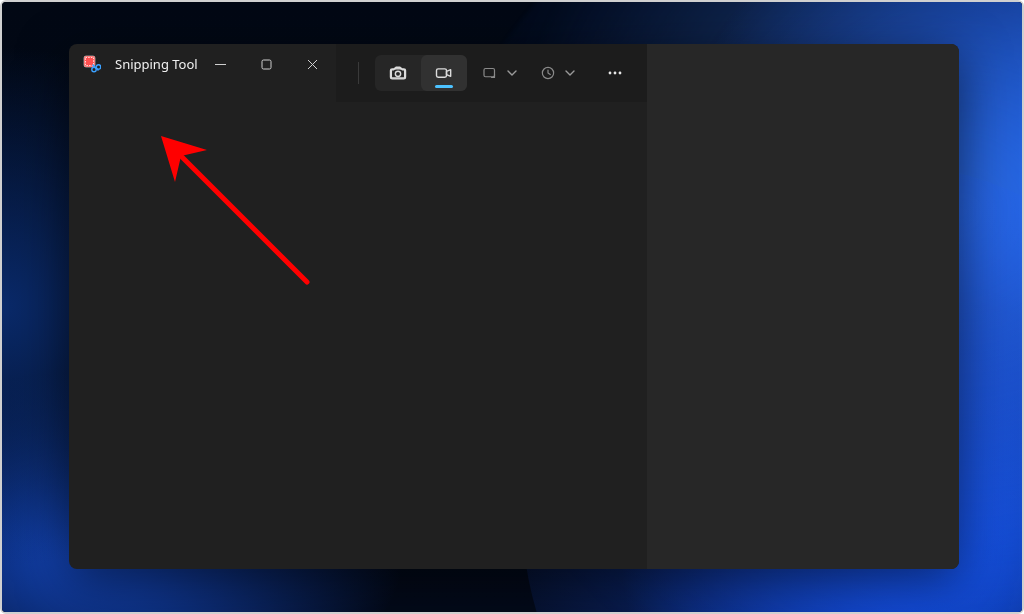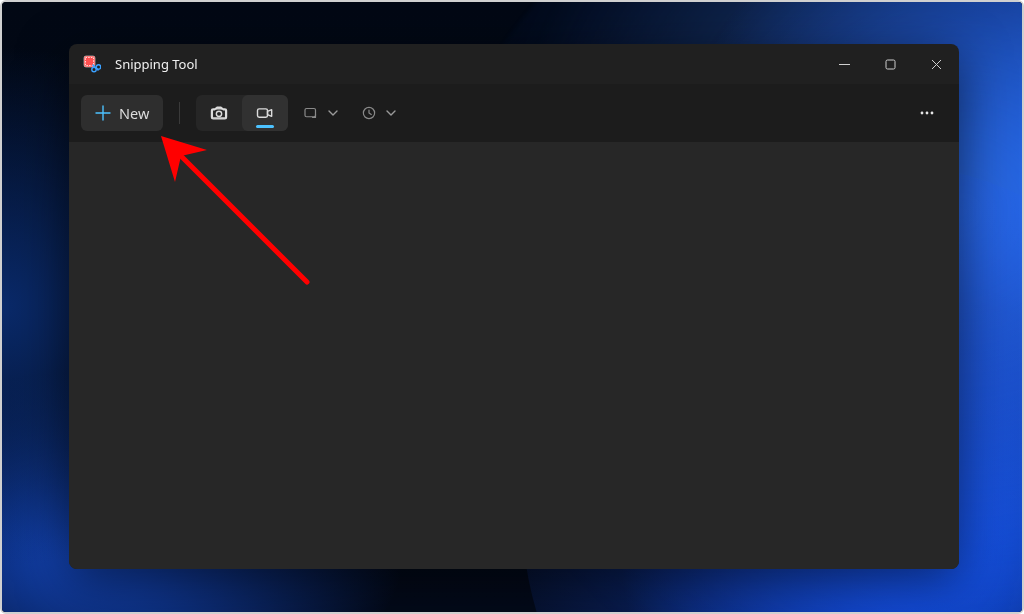--- a/index.html
+++ b/index.html
@@ -43,21 +43,20 @@
 
   
   .window {
     position: absolute;
     left: 67px; top: 42px;
     width: 890px; height: 525px;
     background: #202020;
     border-radius: 8px;
     box-shadow: 0 15px 50px rgba(0,0,0,0.55);
     display: flex;
-    flex-direction: column;
     overflow: hidden;
   }
   .titlebar {
     height: 40px;
     display: flex;
     align-items: center;
     padding-left: 14px;
     color: #ffffff;
   }
   .app-icon {
@@ -179,28 +178,20 @@
         </div>
         <div class="win-btn">
           <svg width="11" height="11" viewBox="0 0 11 11">
               <path d="M1 1 L10 10 M10 1 L1 10" stroke-width="1"></path>
             </svg>
         </div>
       </div>
     </div>
 
     <div class="toolbar">
-      <div class="btn raised new-btn">
-        <span class="plus">
-          <svg width="16" height="16" viewBox="0 0 16 16">
-              <path d="M8 1 V15 M1 8 H15" stroke="#4cc2ff" stroke-width="1.4" stroke-linecap="round"></path>
-            </svg>
-        </span>
-        <span class="new-label">New</span>
-      </div>
 
       <div class="sep"></div>
 
       <div class="mode-group">
         <div class="btn">
           <span>
             <svg width="20" height="20" viewBox="0 0 24 24" fill="none" stroke="#dcdcdc" stroke-width="1.7" stroke-linecap="round" stroke-linejoin="round">
               <path d="M4 8 h3 l1.5 -2 h7 l1.5 2 h3 a0 0 0 0 1 0 0 v10 a0 0 0 0 1 0 0 h-16 z" transform="translate(0,0)"></path>
               <rect x="3" y="7" width="18" height="12" rx="2"></rect>
               <path d="M8.5 7 l1.2 -2 h4.6 l1.2 2"></path>

